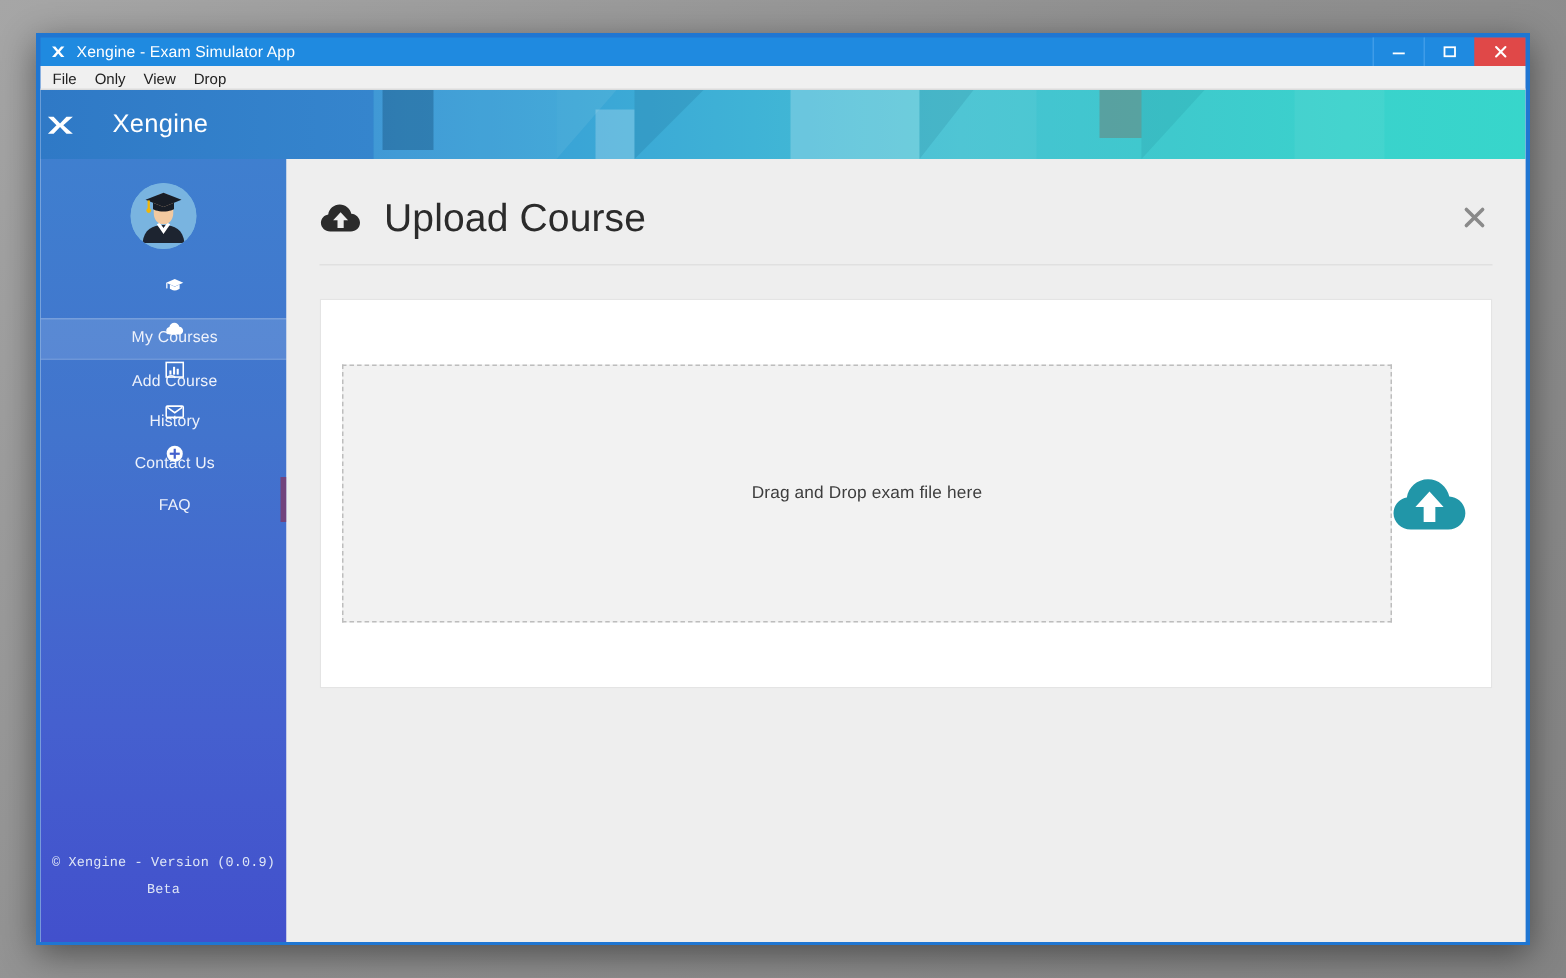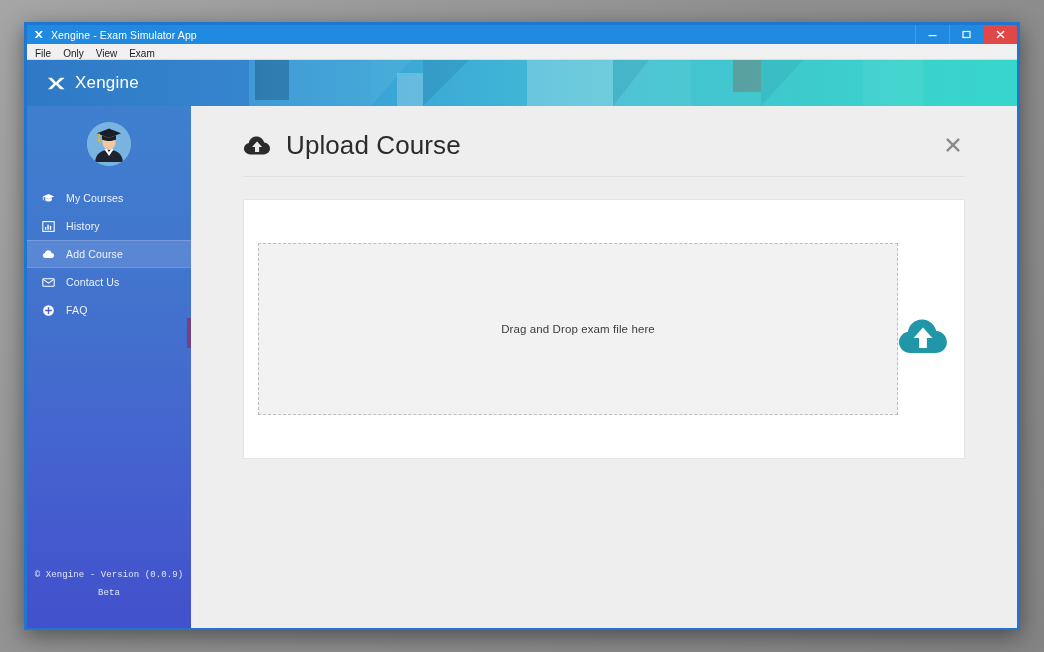--- a/index.html
+++ b/index.html
@@ -119,23 +119,23 @@
         #3ad2cc 88%,
         #37d6cb 100%);
   }
   .brand-logo-zone {
     position: absolute;
     left: 0; top: 0;
     width: 222px; height: 46px;
     background: linear-gradient(90deg, #2f79c6 0%, #3585cd 100%);
     display: flex;
     align-items: center;
-    padding-left: 20px;
-    box-sizing: border-box;
-    gap: 9px;
+    padding-left: 4px;
+    box-sizing: border-box;
+    gap: 25px;
     z-index: 4;
   }
   .brand-logo-mark { width: 19px; height: 19px; display:block; }
   .brand-name {
     color: #ffffff;
     font-size: 17px;
     font-weight: 400;
     letter-spacing: .2px;
   }
   .hdr-band { position:absolute; top:0; height:46px; }
@@ -170,23 +170,24 @@
     display: block;
   }
   .nav {
     margin-top: 2px;
   }
   .nav-item {
     height: 28px;
     display: flex;
     align-items: center;
     padding-left: 15px;
-    gap: 11px;
+    gap: 22px;
     box-sizing: border-box;
     color: #e9eef8;
+    flex-direction: column;
   }
   .nav-item.active {
     background: rgba(255,255,255,0.13);
     border-top: 1px solid rgba(255,255,255,0.18);
     border-bottom: 1px solid rgba(255,255,255,0.12);
   }
   .nav-icon {
     width: 13px;
     height: 13px;
     display: flex;
@@ -220,21 +221,21 @@
     font-size: 9px;
     color: #dfe6f6;
     letter-spacing: .1px;
   }
 
   
   .main-pane {
     flex: 1;
     background: #eeeeee;
     position: relative;
-    padding: 0 52px;
+    padding: 0 22px;
     box-sizing: border-box;
   }
   .page-head {
     display: flex;
     align-items: center;
     padding-top: 26px;
     padding-bottom: 18px;
     border-bottom: 1px solid #e0e0e0;
   }
   .page-head-icon { margin-right: 13px; display:flex; }
@@ -328,21 +329,21 @@
               <path d="M2.4 2.4 L8.6 8.6 M8.6 2.4 L2.4 8.6" stroke="#ffffff" stroke-width="1.4" stroke-linecap="round"></path>
             </svg>
         </div>
       </div>
     </div>
 
     <div class="menubar">
       <div class="menu-item">File</div>
       <div class="menu-item">Only</div>
       <div class="menu-item">View</div>
-      <div class="menu-item">Exam</div>
+      <div class="menu-item">Drop</div>
     </div>
 
     <div class="app-body">
 
       <div class="brand-header">
 
         <div class="hdr-band" style="left:222px;width:122px;background:rgba(255,255,255,0.05);"></div>
         <div class="hdr-rect" style="left:228px;top:0;width:34px;height:40px;background:rgba(8,52,92,0.30);"></div>
         <div class="hdr-tri" style="left:344px;border-left:40px solid rgba(255,255,255,0.07);border-bottom:46px solid transparent;"></div>
         <div class="hdr-rect" style="left:370px;top:13px;width:26px;height:33px;background:rgba(255,255,255,0.22);"></div>
@@ -389,39 +390,39 @@
               <span class="nav-icon">
                 <svg width="13" height="13" viewBox="0 0 16 16">
                   <path d="M1 5.5 L8 2.4 L15 5.5 L8 8.6 Z" fill="#ffffff"></path>
                   <path d="M4 7 L4 10.4 C4 10.4 5.9 11.8 8 11.8 C10.1 11.8 12 10.4 12 10.4 L12 7 L8 8.9 Z" fill="#ffffff"></path>
                   <rect x="1" y="5.6" width="1" height="4.6" fill="#ffffff"></rect>
                 </svg>
               </span>
               <span class="nav-label">My Courses</span>
             </div>
 
+            <div class="nav-item active">
+              <span class="nav-icon">
+                <svg width="13" height="13" viewBox="0 0 16 16">
+                  <path d="M4.2 12.4 C2.4 12.4 1 11 1 9.3 C1 7.8 2.1 6.5 3.6 6.2 C3.9 4.2 5.6 2.7 7.7 2.7 C9.7 2.7 11.4 4.1 11.8 6 C13.5 6.1 14.9 7.5 14.9 9.2 C14.9 11 13.4 12.4 11.7 12.4 Z" fill="#ffffff"></path>
+                </svg>
+              </span>
+              <span class="nav-label">Add Course</span>
+            </div>
+
             <div class="nav-item">
               <span class="nav-icon">
                 <svg width="13" height="13" viewBox="0 0 16 16">
                   <rect x="1" y="2" width="14" height="12" fill="none" stroke="#ffffff" stroke-width="1.3"></rect>
                   <rect x="3.6" y="8.6" width="1.7" height="3.4" fill="#ffffff"></rect>
                   <rect x="6.6" y="5.6" width="1.7" height="6.4" fill="#ffffff"></rect>
                   <rect x="9.6" y="7.2" width="1.7" height="4.8" fill="#ffffff"></rect>
                 </svg>
               </span>
               <span class="nav-label">History</span>
-            </div>
-
-            <div class="nav-item active">
-              <span class="nav-icon">
-                <svg width="13" height="13" viewBox="0 0 16 16">
-                  <path d="M4.2 12.4 C2.4 12.4 1 11 1 9.3 C1 7.8 2.1 6.5 3.6 6.2 C3.9 4.2 5.6 2.7 7.7 2.7 C9.7 2.7 11.4 4.1 11.8 6 C13.5 6.1 14.9 7.5 14.9 9.2 C14.9 11 13.4 12.4 11.7 12.4 Z" fill="#ffffff"></path>
-                </svg>
-              </span>
-              <span class="nav-label">Add Course</span>
             </div>
 
             <div class="nav-item">
               <span class="nav-icon">
                 <svg width="13" height="13" viewBox="0 0 16 16">
                   <rect x="1" y="3.4" width="14" height="9.2" rx="1" fill="none" stroke="#ffffff" stroke-width="1.3"></rect>
                   <path d="M1.9 4.4 L8 8.8 L14.1 4.4" fill="none" stroke="#ffffff" stroke-width="1.3"></path>
                 </svg>
               </span>
               <span class="nav-label">Contact Us</span>

